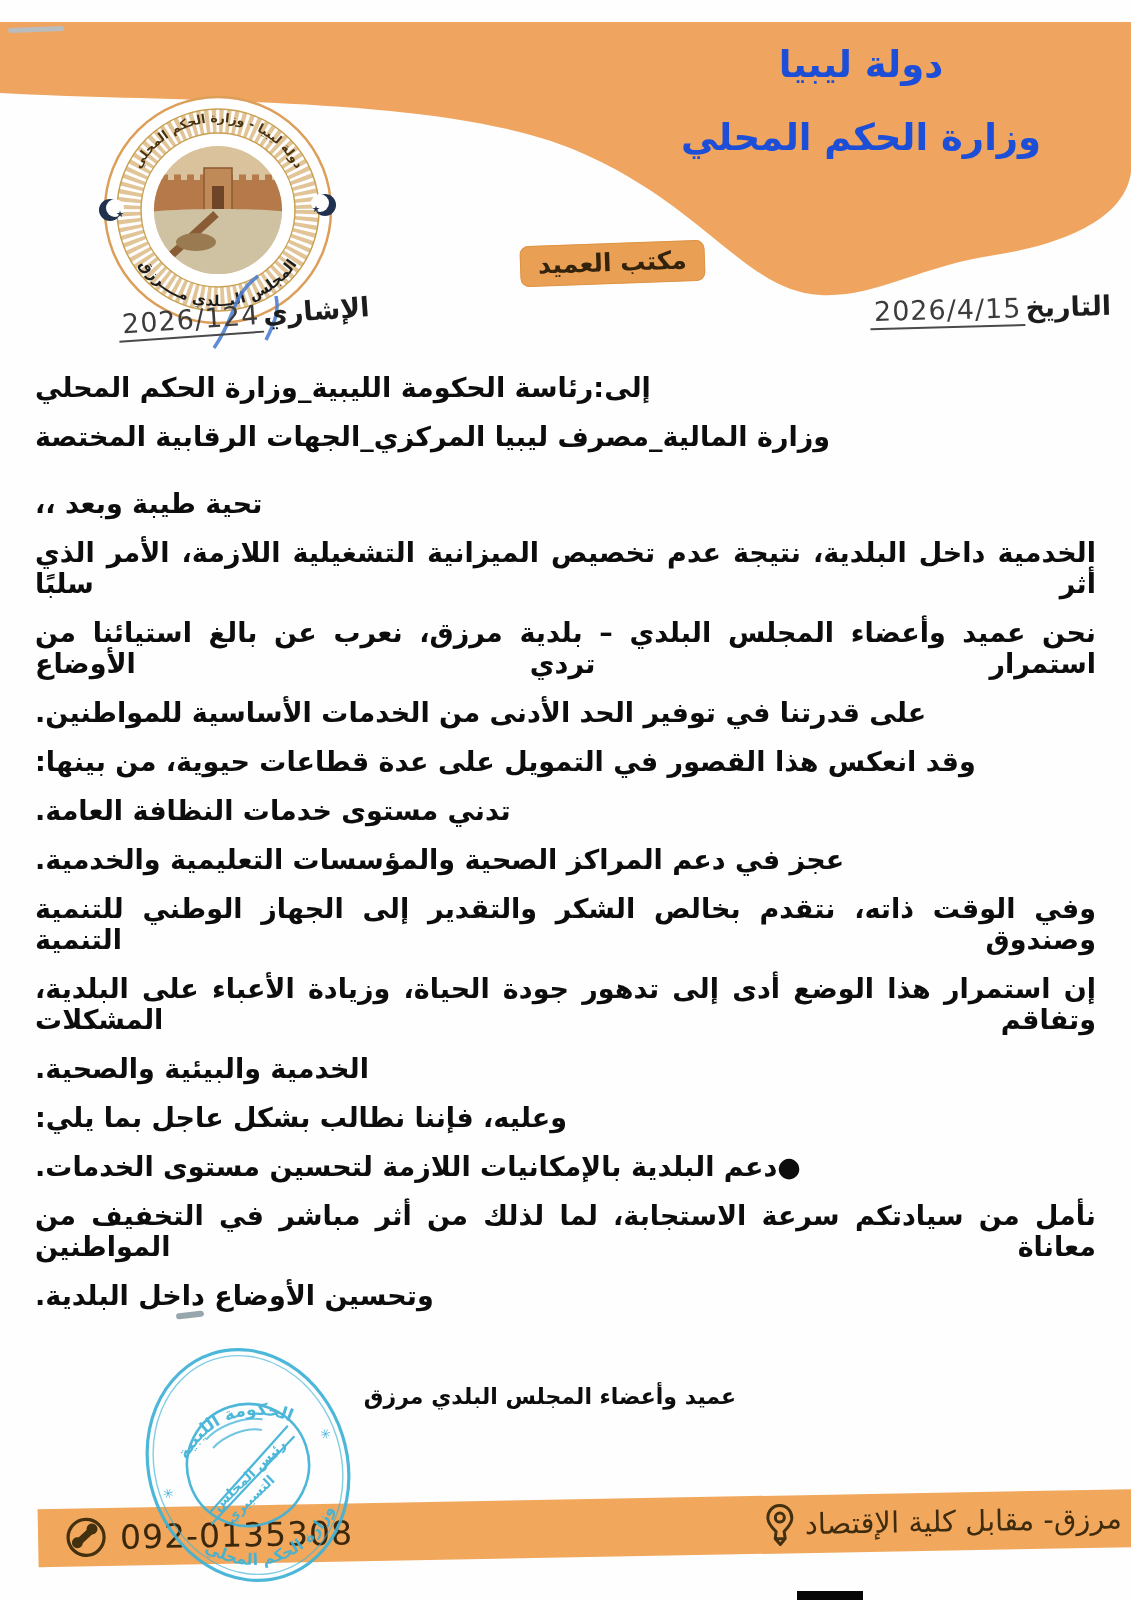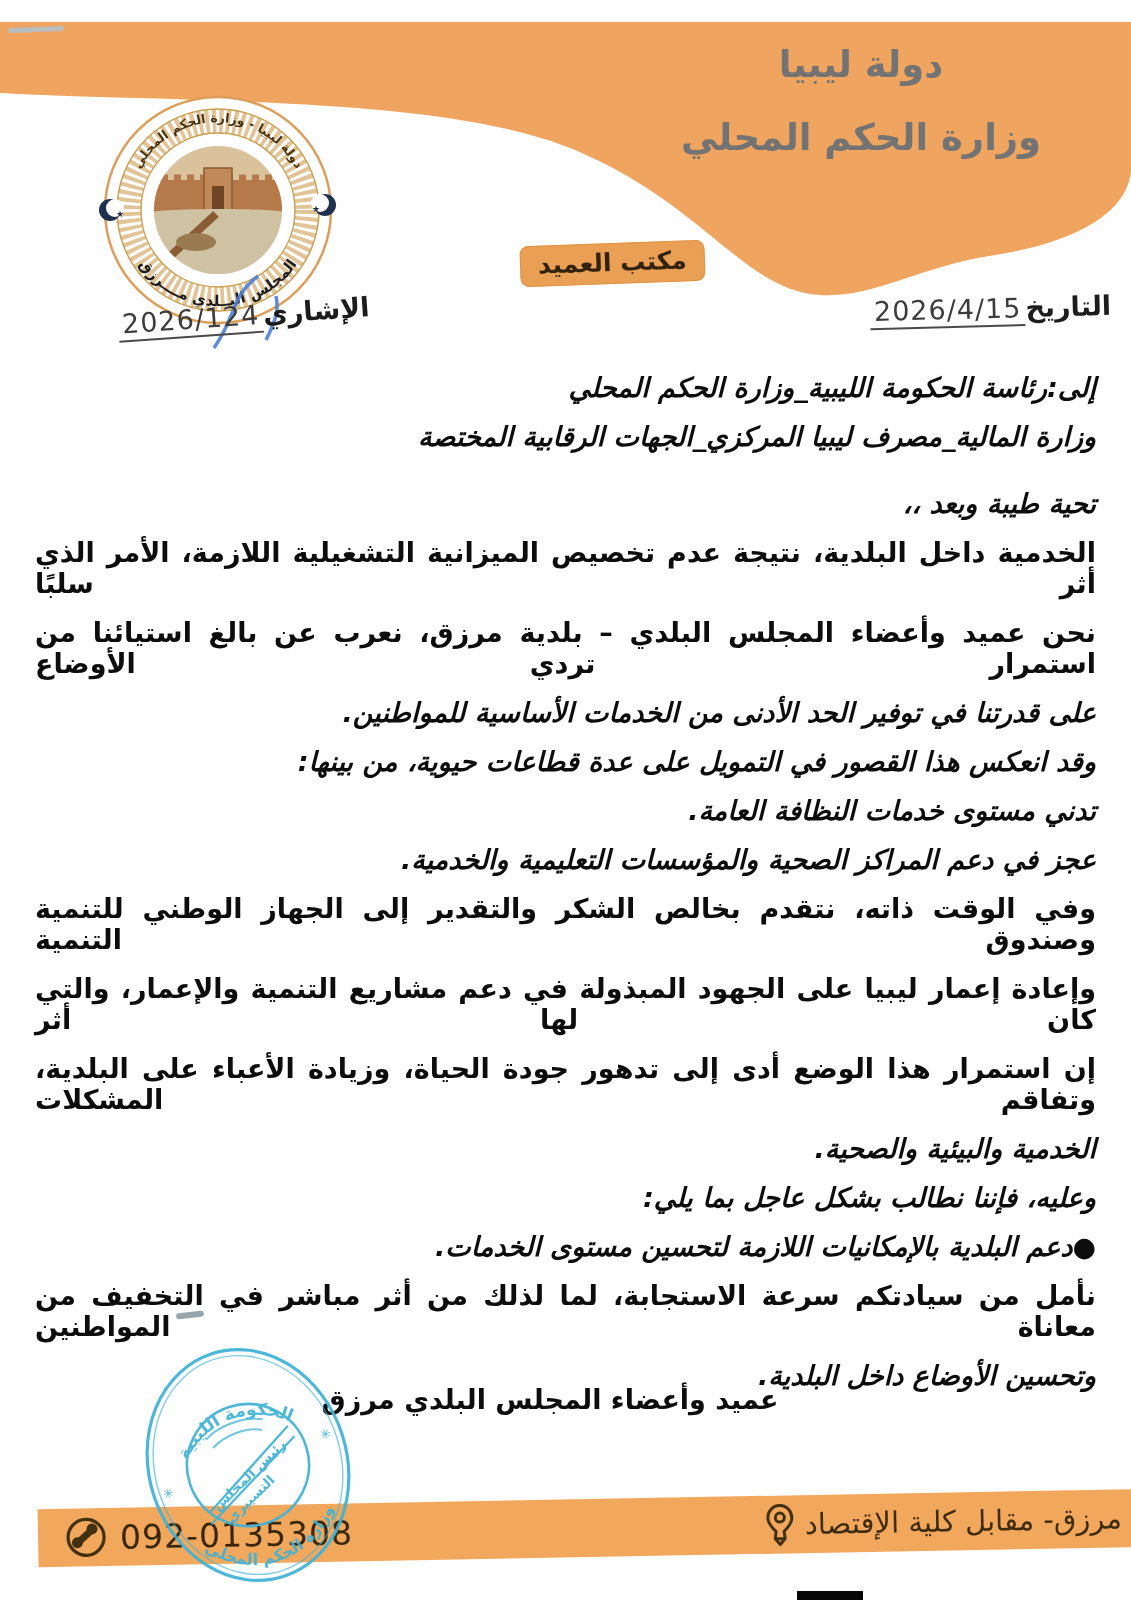--- a/index.html
+++ b/index.html
@@ -5,21 +5,21 @@
   html,body{margin:0;padding:0;background:#e8e8e8;}
   .page{
     position:relative;width:1131px;height:1600px;background:#fefefe;
     margin:0 auto;overflow:hidden;
     font-family:"DejaVu Sans",sans-serif;
   }
   
   .header-svg{position:absolute;top:0;left:0;width:1131px;height:330px;}
   .header-titles{
     position:absolute;top:28px;right:55px;width:430px;
-    text-align:center;direction:rtl;color:#737373;
+    text-align:center;direction:rtl;color:#1d4ed8;
     font-weight:bold;font-size:37px;line-height:73px;
   }
   .office-badge{
     position:absolute;top:243px;left:520px;
     background:#e9a055;border-radius:9px;padding:5px 18px 7px;
     font-size:25px;font-weight:bold;color:#33220c;direction:rtl;
     transform:rotate(-2deg);box-shadow:0 0 0 1px #dd9445 inset;
   }
   .seal{position:absolute;top:90px;left:98px;width:240px;height:240px;}
   .pen-mark{position:absolute;top:268px;left:200px;width:130px;height:85px;}
@@ -31,26 +31,26 @@
     padding:0 4px 1px;letter-spacing:1px;direction:ltr;display:inline-block;
   }
   .date-row{top:293px;right:20px;transform:rotate(-1.5deg);}
   .ref-row{top:300px;left:118px;transform:rotate(-4deg);}
   
   .letter-body{
     position:absolute;top:372px;left:35px;right:35px;direction:rtl;
     font-weight:bold;font-size:27px;color:#0d0d0d;
   }
   .bl{line-height:31px;margin-bottom:18px;}
-  .bl.c{text-align:right;font-style:italic;}
+  .bl.c{text-align:left;}
   .bl.j{text-align:justify;text-align-last:justify;}
   .bl.gap{margin-top:36px;}
   .signature-title{
     position:absolute;top:1384px;left:320px;width:460px;
-    text-align:center;direction:rtl;font-weight:bold;font-size:27px;color:#0d0d0d;
+    text-align:center;direction:rtl;font-weight:bold;font-size:22px;color:#0d0d0d;
   }
   
   .stamp{position:absolute;top:1336px;left:136px;width:224px;height:258px;z-index:6;opacity:.92;}
   
   .footer-band{
     position:absolute;top:1499px;left:38px;width:1110px;height:58px;
     background:#f1a85c;transform:rotate(-1.05deg);z-index:2;
     display:flex;flex-direction:row-reverse;align-items:center;
     justify-content:space-between;padding:0 26px;box-sizing:border-box;
   }
@@ -141,21 +141,20 @@
     <div class="bl c">إلى:رئاسة الحكومة الليبية_وزارة الحكم المحلي</div>
     <div class="bl c">وزارة المالية_مصرف ليبيا المركزي_الجهات الرقابية المختصة</div>
     <div class="bl c gap">تحية طيبة وبعد ،،</div>
     <div class="bl j">الخدمية داخل البلدية، نتيجة عدم تخصيص الميزانية التشغيلية اللازمة، الأمر الذي أثر سلبًا</div>
     <div class="bl j">نحن عميد وأعضاء المجلس البلدي – بلدية مرزق، نعرب عن بالغ استيائنا من استمرار تردي الأوضاع</div>
     <div class="bl c">على قدرتنا في توفير الحد الأدنى من الخدمات الأساسية للمواطنين.</div>
     <div class="bl c">وقد انعكس هذا القصور في التمويل على عدة قطاعات حيوية، من بينها:</div>
     <div class="bl c">تدني مستوى خدمات النظافة العامة.</div>
     <div class="bl c">عجز في دعم المراكز الصحية والمؤسسات التعليمية والخدمية.</div>
     <div class="bl j">وفي الوقت ذاته، نتقدم بخالص الشكر والتقدير إلى الجهاز الوطني للتنمية وصندوق التنمية</div>
-    <div class="bl j">وإعادة إعمار ليبيا على الجهود المبذولة في دعم مشاريع التنمية والإعمار، والتي كان لها أثر</div>
     <div class="bl j">إن استمرار هذا الوضع أدى إلى تدهور جودة الحياة، وزيادة الأعباء على البلدية، وتفاقم المشكلات</div>
     <div class="bl c">الخدمية والبيئية والصحية.</div>
     <div class="bl c">وعليه، فإننا نطالب بشكل عاجل بما يلي:</div>
     <div class="bl c">●دعم البلدية بالإمكانيات اللازمة لتحسين مستوى الخدمات.</div>
     <div class="bl j">نأمل من سيادتكم سرعة الاستجابة، لما لذلك من أثر مباشر في التخفيف من معاناة المواطنين</div>
     <div class="bl c">وتحسين الأوضاع داخل البلدية.</div>
   </div>
 
   <div class="signature-title">عميد وأعضاء المجلس البلدي مرزق</div>
 

